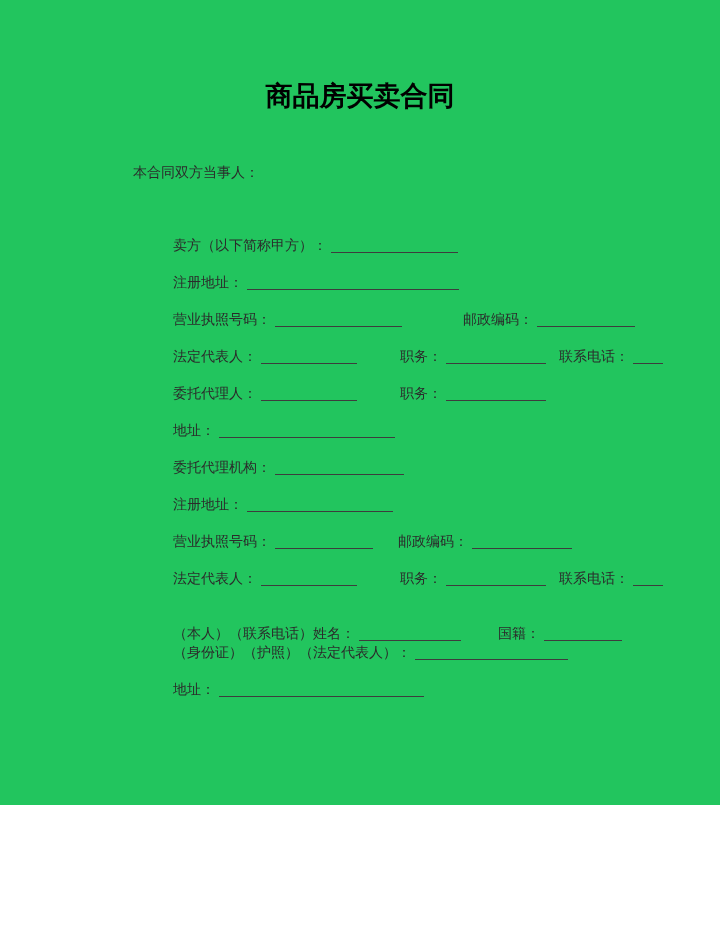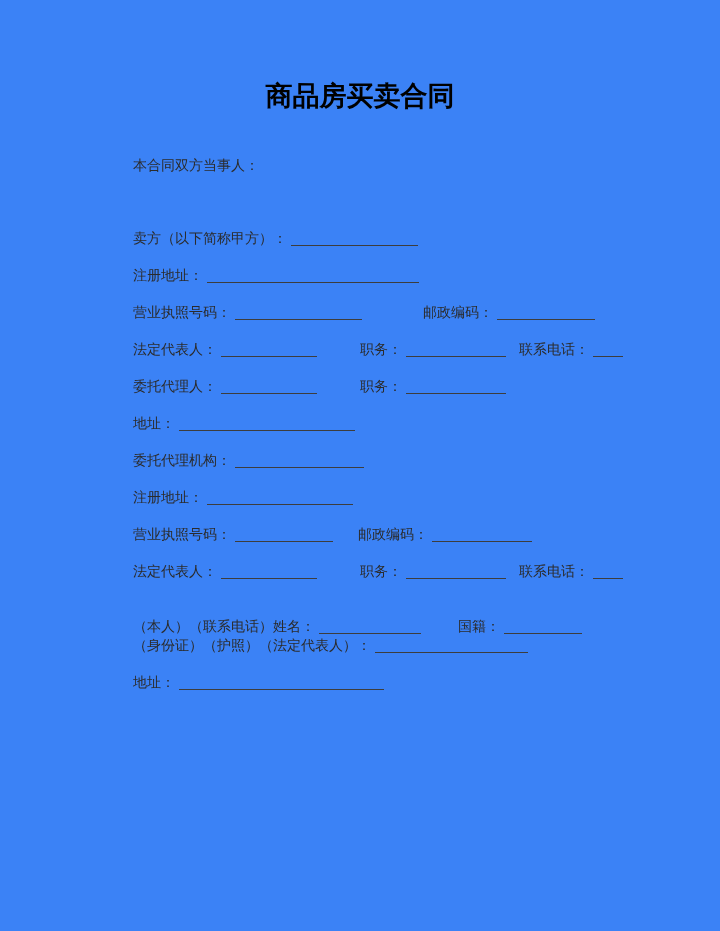--- a/index.html
+++ b/index.html
@@ -9,22 +9,22 @@
   }
   body {
     width: 720px;
     height: 931px;
     overflow: hidden;
     font-family: "Liberation Sans", "DejaVu Sans", sans-serif;
   }
   .page {
     position: relative;
     width: 720px;
-    height: 931px;
-    background: #3b82f6;
+    height: 805px;
+    background: #22c55e;
   }
   .title {
     margin: 0;
     position: absolute;
     top: 80px;
     left: 0;
     width: 100%;
     text-align: center;
     font-size: 27px;
     line-height: 32px;
@@ -33,35 +33,36 @@
   }
   .content {
     position: absolute;
     left: 133px;
     top: 147px;
     right: 30px;
     font-size: 14px;
     color: #2b2b2b;
   }
   .intro {
-    margin: 9px 0 54px 0;
+    margin: 16px 0 54px 0;
     line-height: 19px;
   }
   .row {
     line-height: 19px;
     height: 19px;
     margin-bottom: 18px;
     white-space: nowrap;
   }
   .row.gap-before {
     margin-top: 35px;
   }
   .lab {
     display: inline-block;
     vertical-align: baseline;
+    margin-left: 40px;
   }
   .blank {
     display: inline-block;
     height: 13px;
     border-bottom: 1px solid #3d3d3d;
     vertical-align: -3px;
     margin-left: 4px;
   }
 </style>
 </head>

